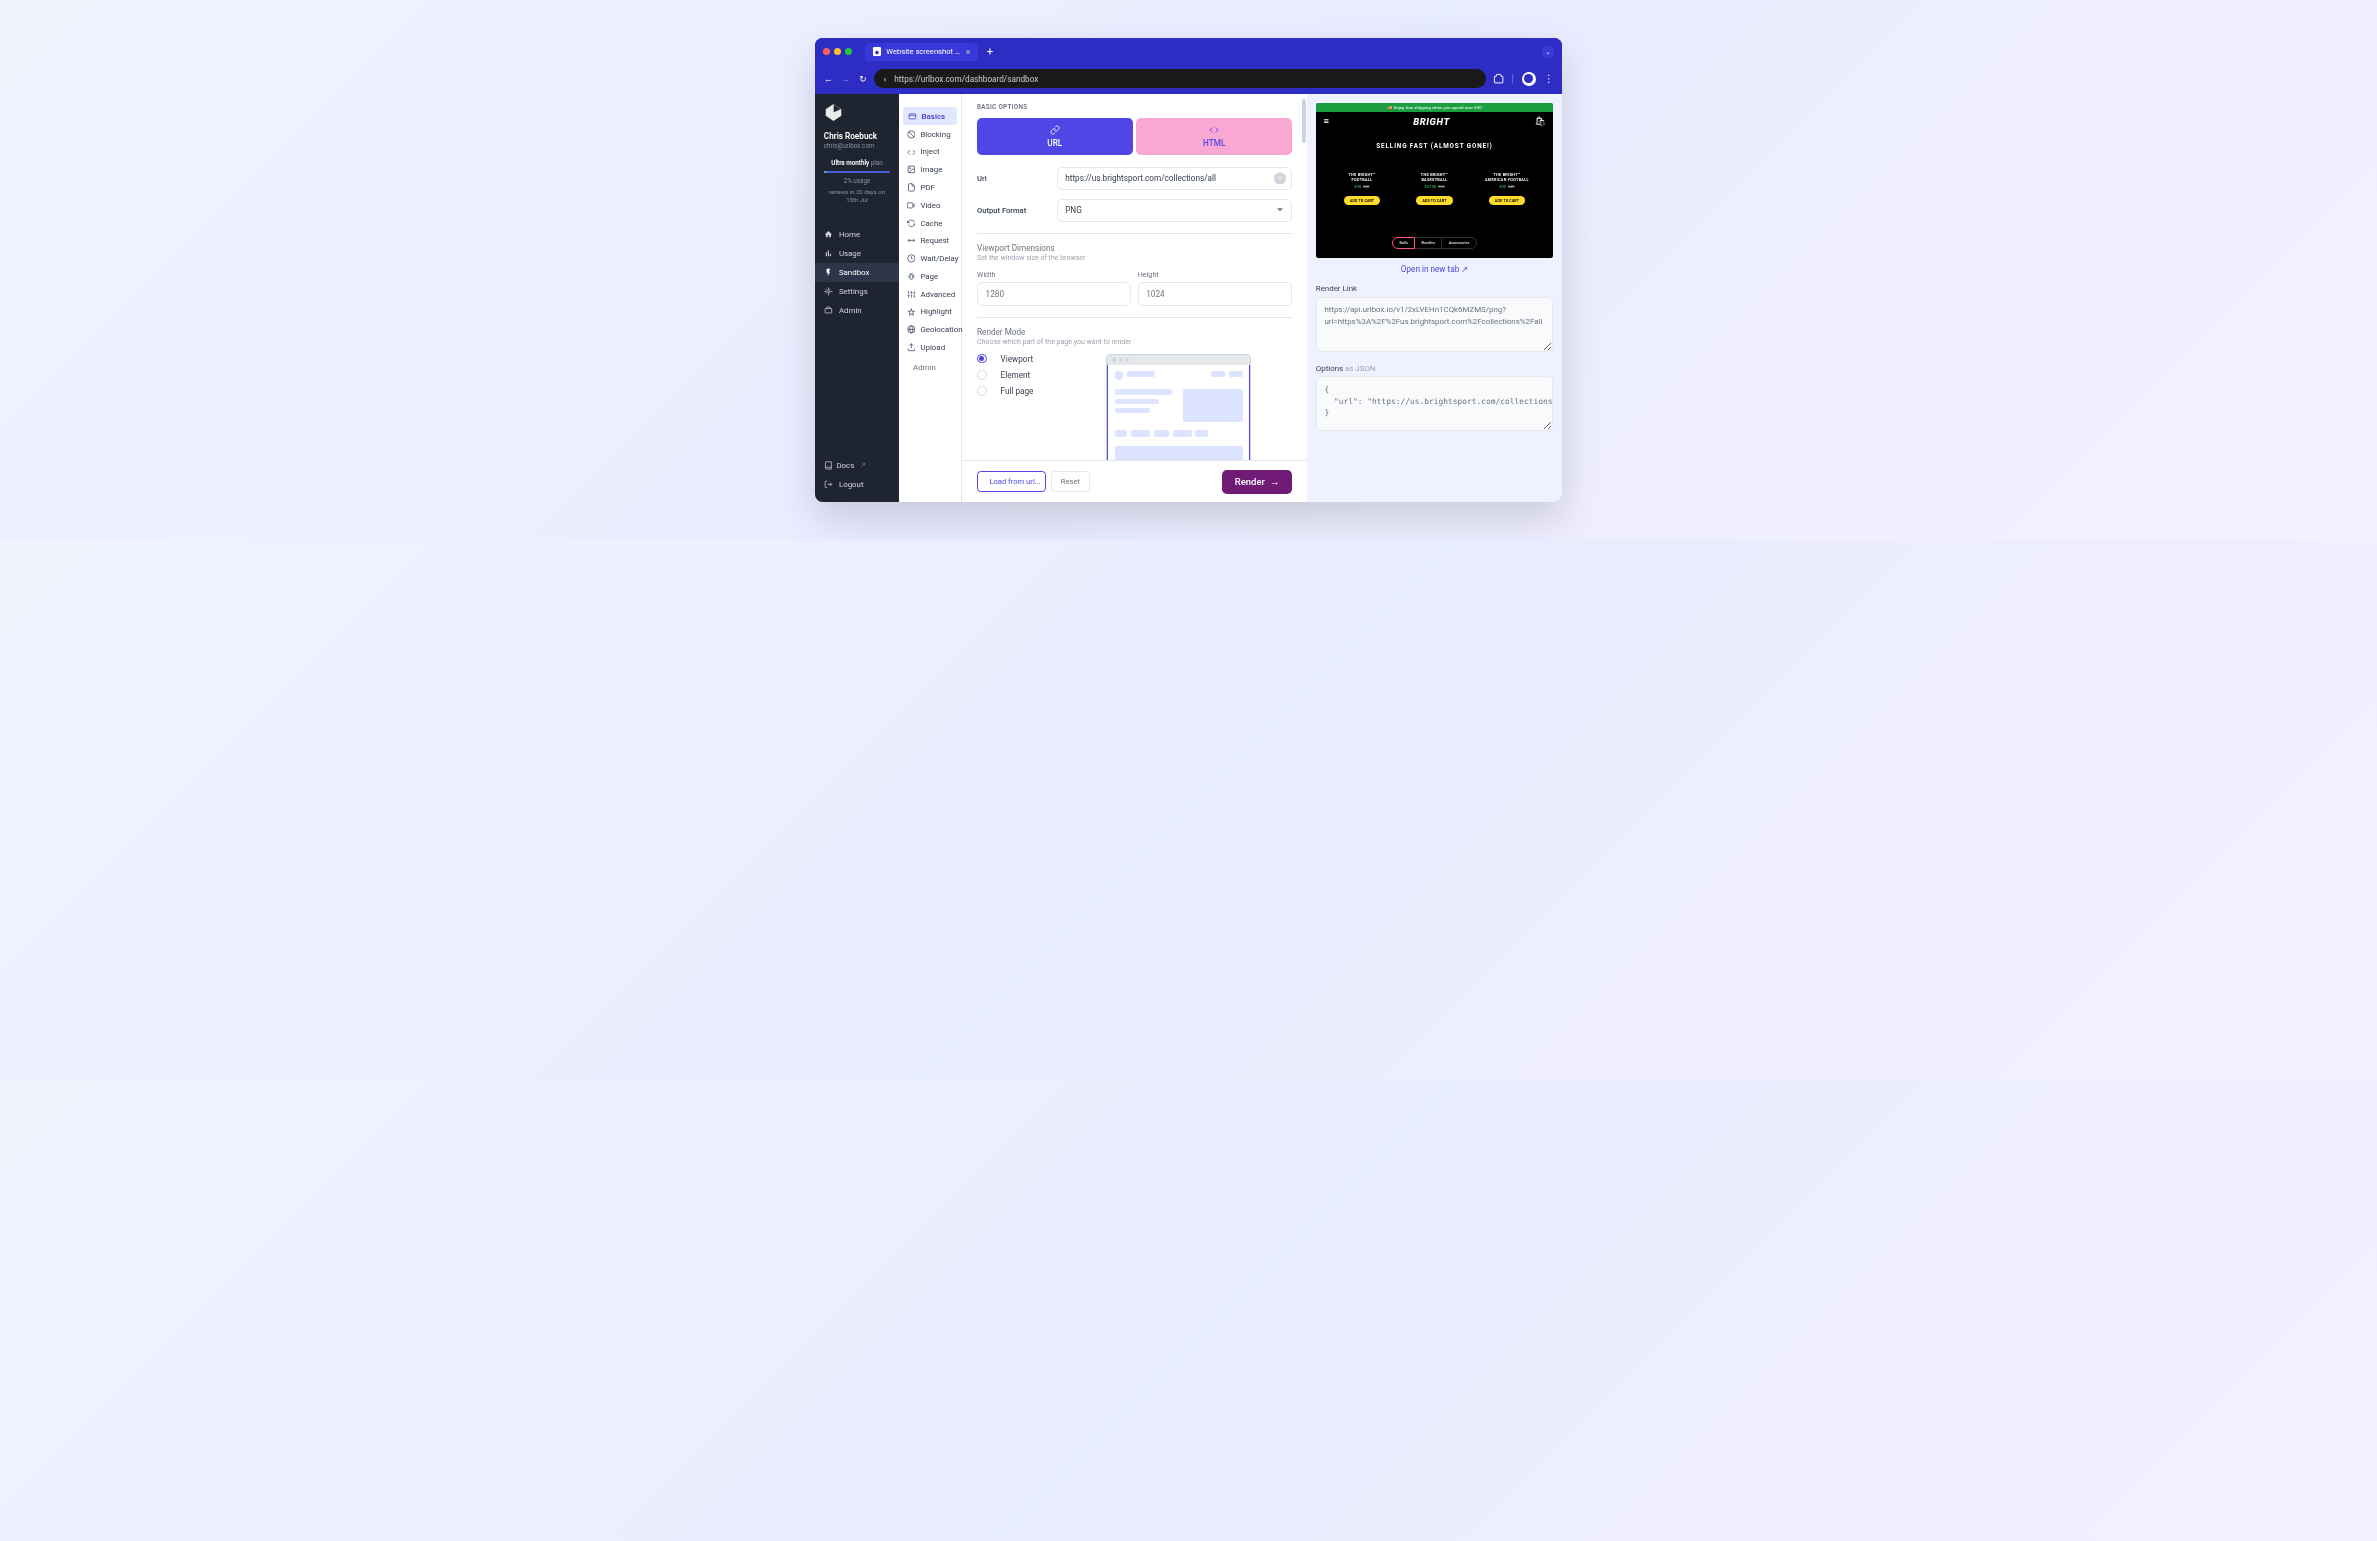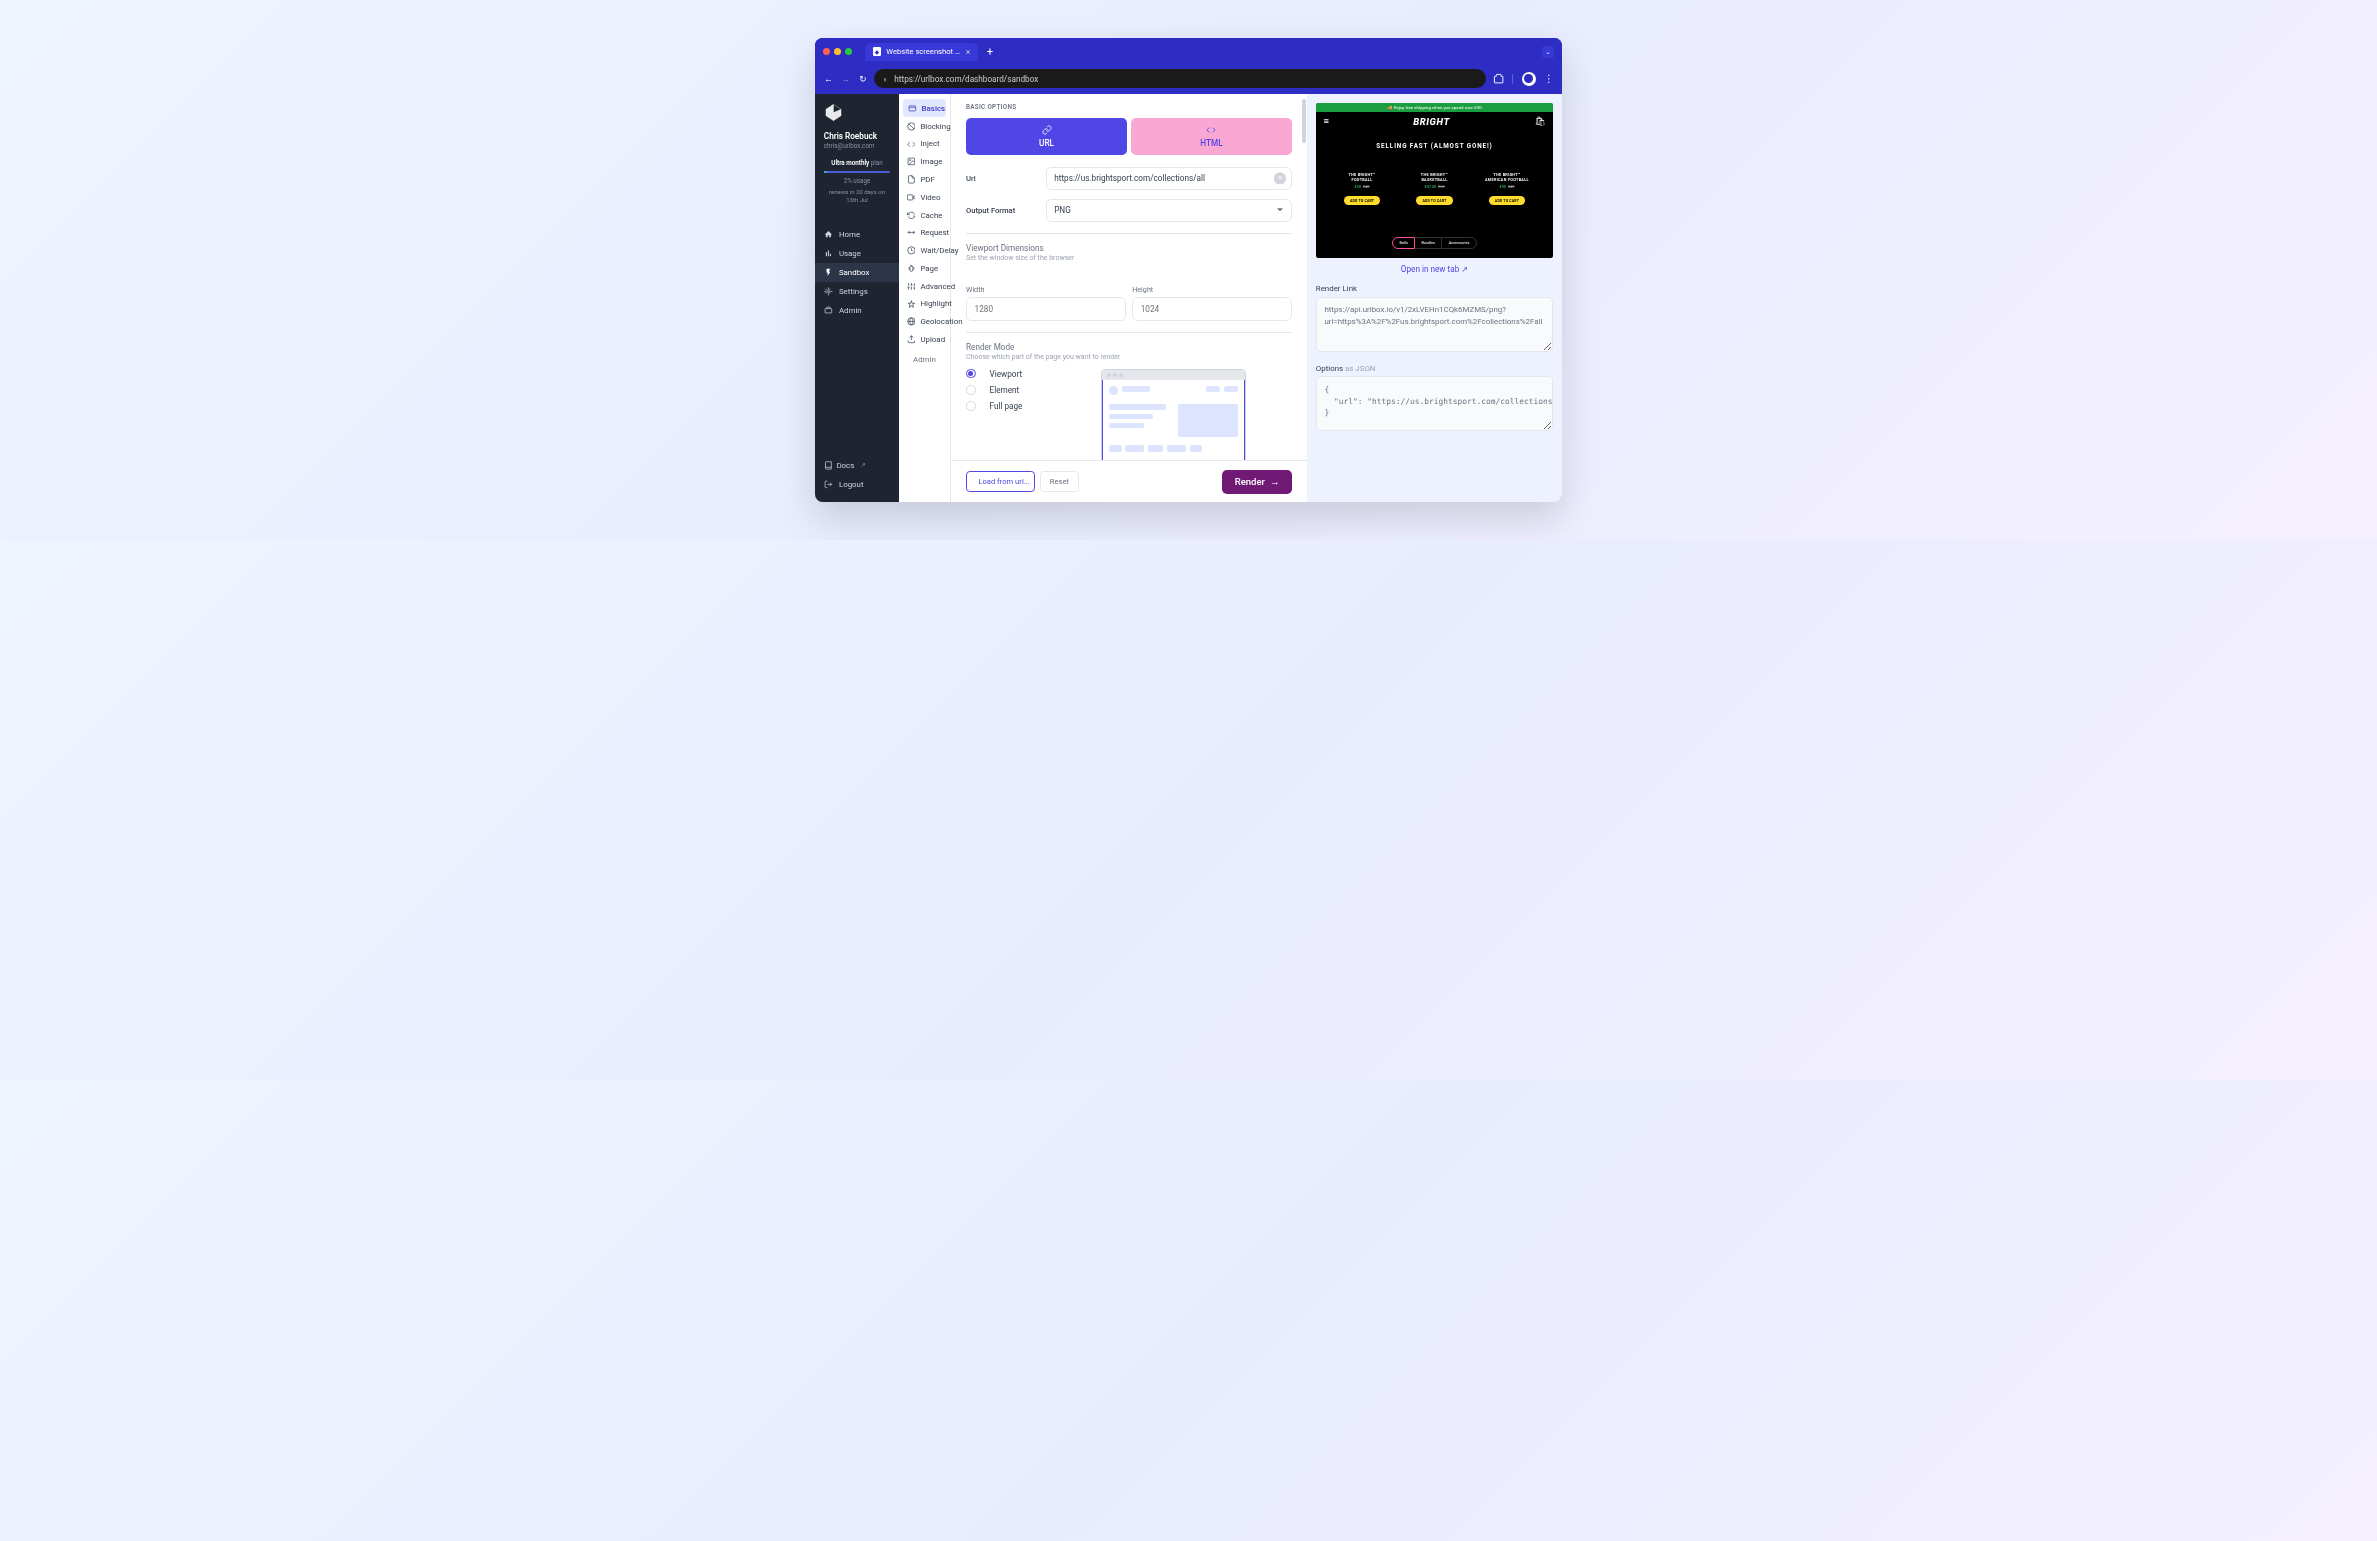--- a/index.html
+++ b/index.html
@@ -46,21 +46,21 @@
 .usage-text { font-size: 6.3px; }
 .renew-text { font-size: 6px; color: #8b92a3; margin-top: 2.5px; line-height: 1.3; }
 .nav-section { margin-top: 12.6px; }
 .nav-item { padding: 5px 8.8px; display: flex; align-items: center; gap: 6.3px; font-size: 7.9px; color: #d0d4de; cursor: pointer; }
 .nav-item.active { background: #2d3548; color: #fff; }
 .nav-item svg, .nav-item .nav-icon { width: 8.8px; height: 8.8px; flex-shrink: 0; }
 .nav-bottom { margin-top: auto; }
 .nav-docs { display: flex; align-items: center; gap: 3.8px; }
 .ext-icon { font-size: 6.3px; margin-left: 2.5px; opacity: 0.6; }
 
-.settings-col { width: 52px; background: #fff; border-right: 0.6px solid #e5e7eb; padding: 5px 0; }
+.settings-col { width: 63px; background: #fff; border-right: 0.6px solid #e5e7eb; padding: 13px 0; }
 .settings-item { padding: 4.4px 7.6px; display: flex; align-items: center; gap: 5px; font-size: 7.9px; color: #374151; cursor: pointer; }
 .settings-item.active { background: #e0e7ff; color: #4338ca; border-radius: 3.8px; margin: 0 3.8px; padding: 4.4px 5px; font-weight: 500; }
 .settings-item svg { width: 8.8px; height: 8.8px; flex-shrink: 0; }
 .settings-admin { padding: 6.3px 14px; font-size: 7.9px; color: #6b7280; }
 
 .main-content { flex: 1; display: flex; flex-direction: column; overflow: hidden; position: relative; }
 .main-scroll { flex: 1; overflow-y: auto; padding: 8.8px 15px; }
 .scrollbar-fake { position: absolute; right: 1.3px; top: 5px; width: 3.8px; height: 44px; background: #cbd5e1; border-radius: 1.9px; }
 .section-title { font-size: 6.3px; font-weight: 600; color: #6b7280; letter-spacing: 0.05em; text-transform: uppercase; margin-bottom: 6.3px; }
 .tab-switch { display: flex; gap: 3.8px; margin-bottom: 11.3px; }
@@ -73,21 +73,21 @@
 .field-input { flex: 1; position: relative; }
 .field-input input, .field-input select { width: 100%; padding: 5.7px 7.6px; border: 0.6px solid #e5e7eb; border-radius: 5px; font-size: 8.2px; color: #374151; background: #fff; }
 .clear-btn { position: absolute; right: 6.3px; top: 50%; transform: translateY(-50%); width: 11.3px; height: 11.3px; background: #d1d5db; border-radius: 50%; display: flex; align-items: center; justify-content: center; color: #fff; font-size: 7px; cursor: pointer; }
 .select-wrapper { position: relative; }
 .select-wrapper::after { content: ""; position: absolute; right: 8.8px; top: 50%; transform: translateY(-30%); border: 3.2px solid transparent; border-top-color: #6b7280; pointer-events: none; }
 .select-wrapper select { appearance: none; -webkit-appearance: none; }
 .subsection { border-top: 0.6px solid #e5e7eb; margin-top: 11.3px; padding-top: 8.8px; }
 .subsection-title { font-size: 8.2px; color: #6b7280; margin-bottom: 1.3px; }
 .subsection-desc { font-size: 7px; color: #9ca3af; margin-bottom: 7.6px; }
 .dim-row { display: flex; gap: 6.3px; }
-.dim-col { flex: 1; margin-top: 15px; }
+.dim-col { flex: 1; }
 .dim-label { font-size: 7.2px; color: #6b7280; margin-bottom: 3.2px; display: block; }
 .radio-row { display: flex; gap: 12.6px; }
 .radio-col { flex: 0 0 76px; }
 .radio-opt { display: flex; align-items: center; gap: 14px; font-size: 8.2px; color: #374151; margin-bottom: 6.3px; cursor: pointer; }
 .radio-dot { width: 9.5px; height: 9.5px; border: 0.9px solid #d1d5db; border-radius: 50%; display: flex; align-items: center; justify-content: center; }
 .radio-opt.selected .radio-dot { border-color: #4f46e5; }
 .radio-opt.selected .radio-dot::after { content: ""; width: 5px; height: 5px; background: #4f46e5; border-radius: 50%; }
 .viewport-preview { flex: 1; display: flex; justify-content: center; }
 .vp-mock { width: 145px; border: 0.6px solid #cbd5e1; border-radius: 3.8px; background: #fff; }
 .vp-bar { background: #e5e7eb; padding: 3.2px 5px; border-radius: 3.8px 3.8px 0 0; display: flex; gap: 2.5px; }

